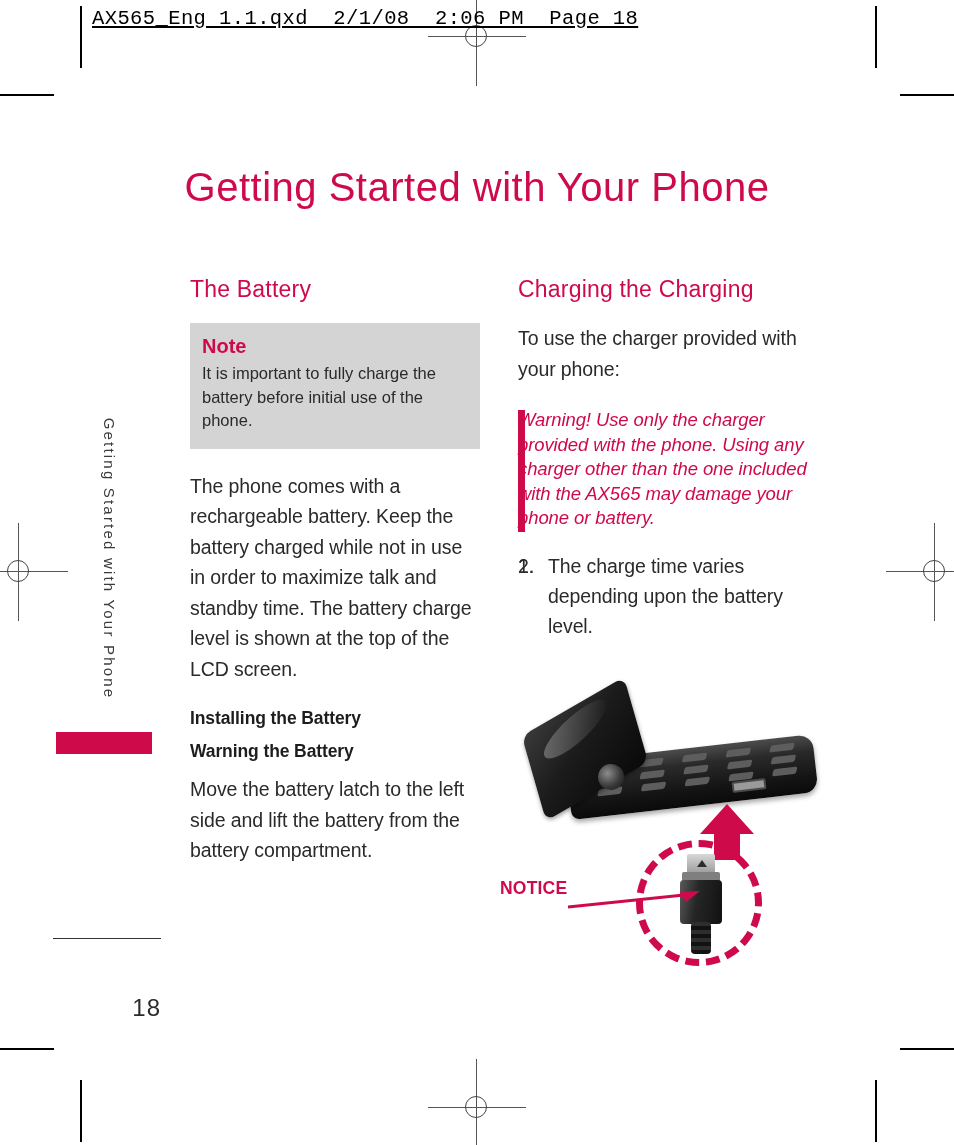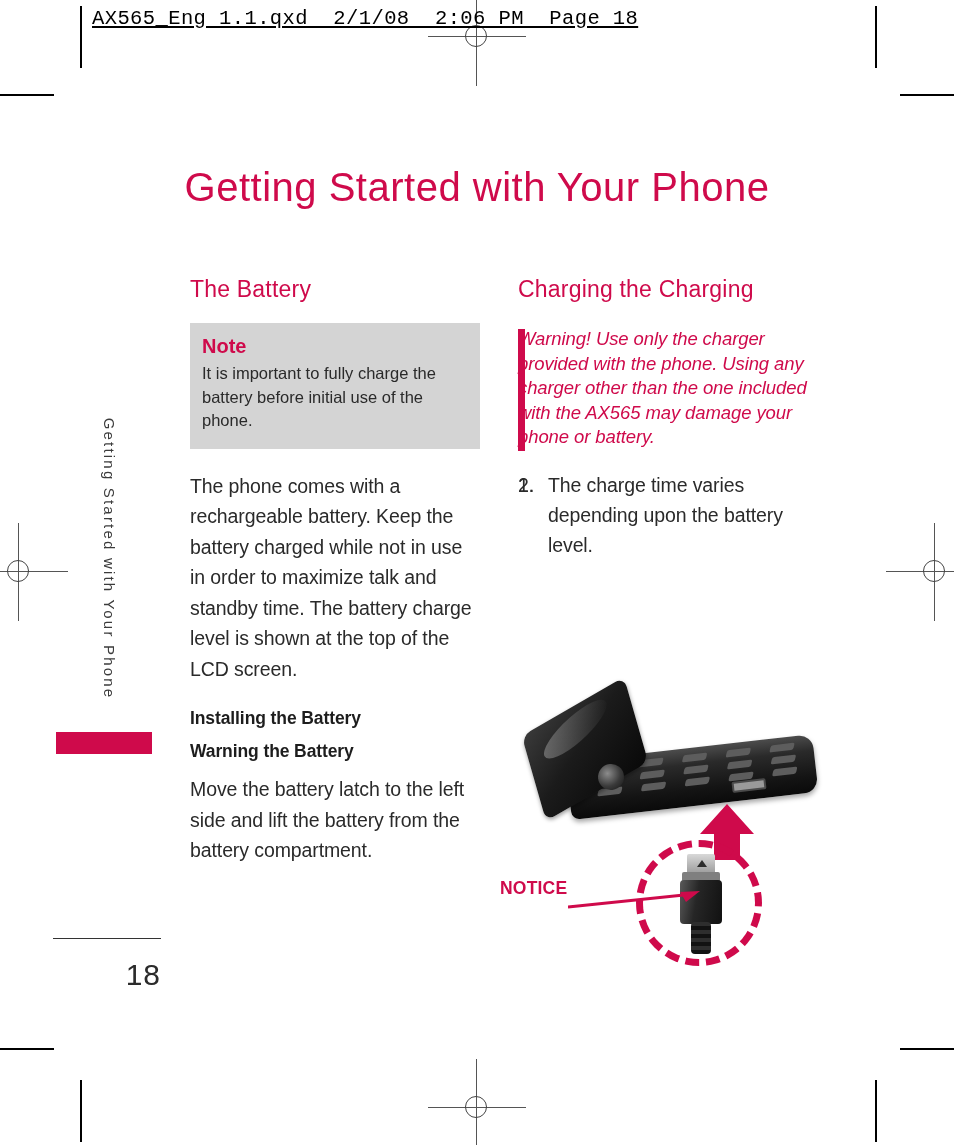--- a/index.html
+++ b/index.html
@@ -117,24 +117,24 @@
     position: absolute;
     left: 53px;
     top: 938px;
     width: 108px;
     height: 0;
     border-top: 1.5px solid #333;
   }
   #folio {
     position: absolute;
     left: 53px;
-    top: 958px;
+    top: 994px;
     width: 108px;
     text-align: right;
-    font-size: 30px;
+    font-size: 24px;
     color: #2b2b2b;
     letter-spacing: 1px;
   }
 
   
   .col {
     position: absolute;
     top: 232px;
     width: 292px;
     margin-top: 44px;
@@ -456,20 +456,21 @@
 
   <h3 class="sub">Warning the Battery</h3>
   <p class="body">Move the battery latch to the left side and lift the battery from the battery compartment.</p>
 
 </div>
 
 <div class="col" id="col-right">
 
   <h2 class="sec">Charging the Charging</h2>
 
+  <p class="body">To use the charger provided with your phone:</p>
 
   <div id="warning-block">
     <div class="warn-bar"></div>
     <div class="warn-text">Warning! Use only the charger provided with the phone. Using any charger other than the one included with the AX565 may damage your phone or battery.</div>
   </div>
 
   <ol class="steps">
     <li>
       <span class="num">1.</span>
     </li>

